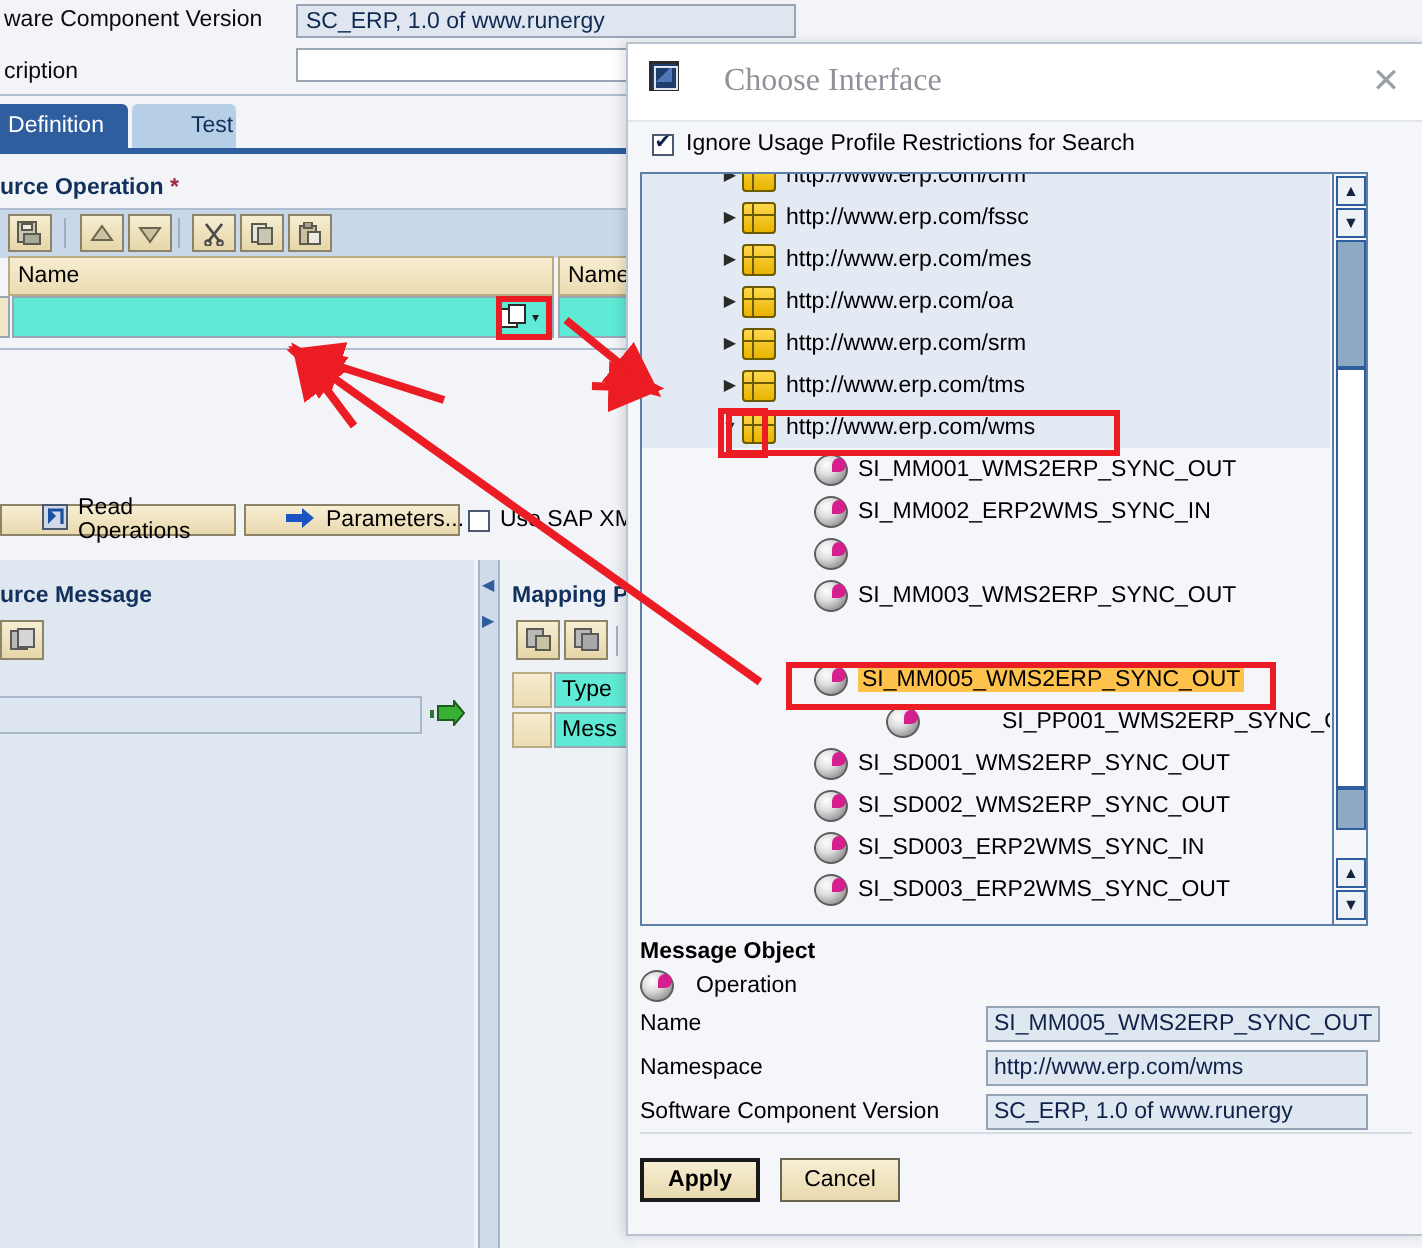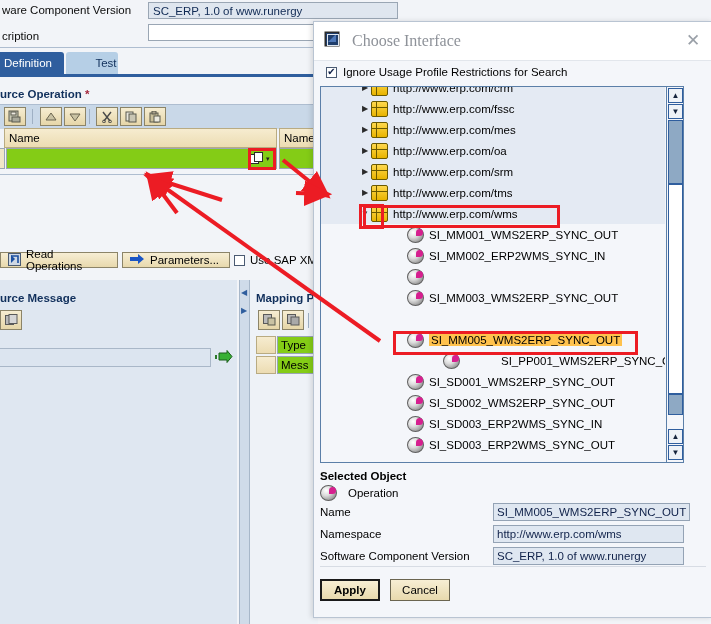--- a/index.html
+++ b/index.html
@@ -31,38 +31,38 @@
 
   .toolbar{position:absolute;background:#c9d8e8;border-top:1px solid #aebdd0;}
   .tbtn{position:absolute;width:22px;height:19px;box-sizing:border-box;
         background:linear-gradient(#f6edd2,#e6d6a8);border:1px solid #8c8468;
         display:flex;align-items:center;justify-content:center;}
   .tsep{position:absolute;width:1px;height:15px;background:#9fb0c4;}
 
   .colhdr{position:absolute;height:20px;box-sizing:border-box;
           background:linear-gradient(#f6ecd0,#ecdcb2);border:1px solid #b9ab82;
           display:flex;align-items:center;padding-left:4px;font-size:11.5px;color:#000;}
-  .gridcell{position:absolute;box-sizing:border-box;background:#84cc16;
+  .gridcell{position:absolute;box-sizing:border-box;background:#5eead4;
             border:1px solid #9aa6b4;}
 
   .btn-wide{position:absolute;height:16px;box-sizing:border-box;
             background:linear-gradient(#f7eed4,#e8d9ad);border:1px solid #8c8468;
-            display:flex;align-items:center;gap:5px;padding:0 7px;font-size:11.5px;}
+            display:flex;align-items:center;gap:5px;padding:0 20px;font-size:11.5px;}
   .cb{width:11px;height:11px;box-sizing:border-box;border:1px solid #4a5a72;background:#fff;
       display:inline-flex;align-items:center;justify-content:center;font-size:10px;color:#10224a;line-height:1;}
 
   .panel-lt{position:absolute;background:#dfe7f1;}
   .vsplit{position:absolute;width:9px;background:#cfdbe9;border-left:1px solid #a7b7c9;border-right:1px solid #a7b7c9;}
 
   
   #dlg{position:absolute;left:313px;top:21px;width:398px;height:595px;
        background:#f4f6fa;border:1px solid #b9c4d2;box-shadow:-2px 0 5px rgba(0,0,0,.12);}
   #dlg-title{position:absolute;left:0;top:0;width:100%;height:38px;background:#ffffff;
              display:flex;align-items:center;box-sizing:border-box;padding:0 10px;}
-  #dlg-title .t{font-size:16px;color:#8e9299;margin-left:9px;font-family:"Liberation Serif",serif;}
+  #dlg-title .t{font-size:16px;color:#8e9299;margin-left:19px;font-family:"Liberation Serif",serif;}
   .xbtn{position:absolute;right:10px;top:10px;width:18px;height:18px;color:#9aa0a8;font-size:17px;
         line-height:17px;text-align:center;cursor:default;}
   .dlg-sep{position:absolute;left:0;top:38px;width:100%;height:1px;background:#e2e6ec;}
 
   #ignore-row{position:absolute;left:12px;top:44px;display:flex;align-items:center;gap:6px;font-size:11.5px;}
 
   #treebox{position:absolute;left:6px;top:64px;width:364px;height:377px;
            background:#f4f6fa;border:1px solid #5b7fa8;box-sizing:border-box;overflow:hidden;}
   #treeclip{position:absolute;left:0;top:0;right:18px;bottom:0;overflow:hidden;}
   .trow{position:relative;height:21px;display:flex;align-items:center;font-size:11.5px;
@@ -376,21 +376,21 @@
       <div class="sbtn" style="top:17px;">▼</div>
       <div class="sthumb" style="top:33px;height:64px;"></div>
       <div class="strack" style="top:97px;height:210px;"></div>
       <div class="sthumb" style="top:307px;height:21px;"></div>
       <div class="sbtn" style="top:342px;">▲</div>
       <div class="sbtn" style="top:358px;">▼</div>
     </div>
   </div>
 
   <div id="selobj">
-    <div class="so-title">Selected Object</div>
+    <div class="so-title">Message Object</div>
     <div class="so-type">
       <span class="ico op"></span>
       <span>Operation</span>
     </div>
     <div id="so-rows">
         <div class="so-line">
           <span class="so-label">Name</span>
           <span class="so-val">SI_MM005_WMS2ERP_SYNC_OUT</span>
         </div>
         <div class="so-line">

